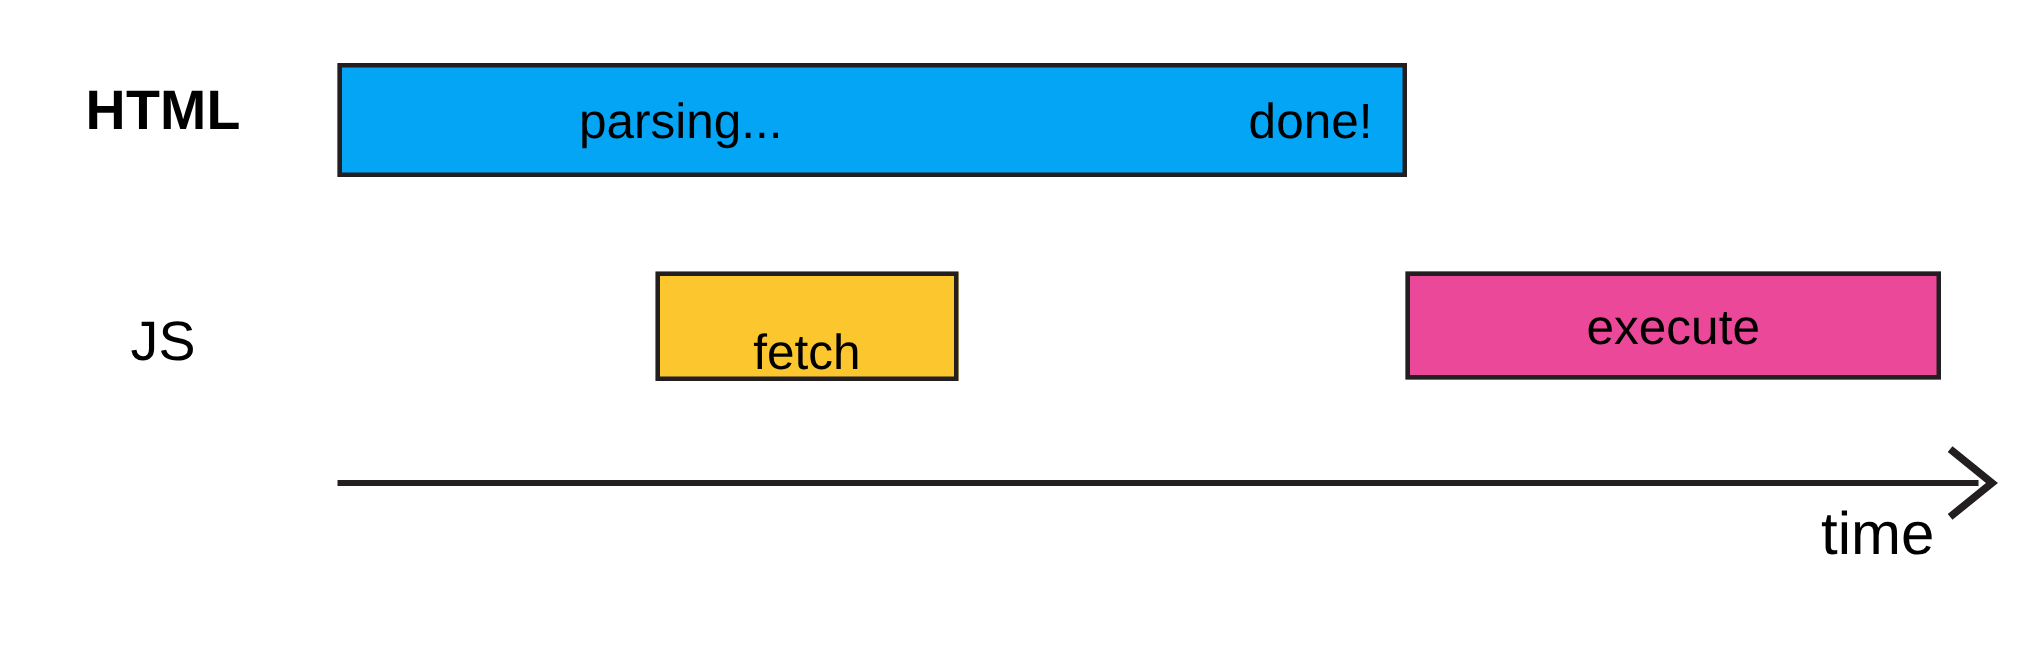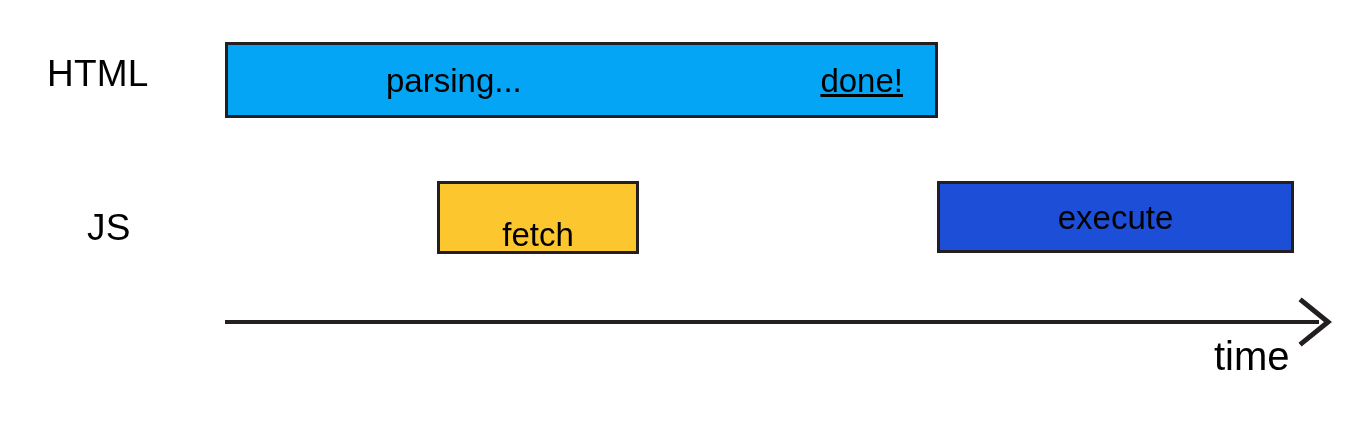--- a/index.html
+++ b/index.html
@@ -18,21 +18,21 @@
   }
 
   .row-label {
     position: absolute;
     font-size: 37px;
     line-height: 1;
     letter-spacing: 0.2px;
     color: #000000;
     white-space: nowrap;
   }
-  #label-html { left: 47px; top: 55px; }
+  #label-html { left: 57px; top: 55px; font-weight: bold; }
   #label-js   { left: 47px; top: 209px; margin-left: 40px; }
 
   .bar {
     position: absolute;
     box-sizing: border-box;
     border: 3px solid #231f20;
     display: flex;
     align-items: center;
     font-size: 33px;
     line-height: 1;
@@ -48,40 +48,39 @@
     background: #04a5f5;
     justify-content: flex-start;
     padding-left: 25px;
   }
   #bar-parsing .seg-start {
     position: absolute;
     left: 158px;
   }
   #bar-parsing .seg-end {
     position: absolute;
-    right: 32px;
-    text-decoration: underline;
+    right: 20px;
   }
 
   #bar-fetch {
     left: 437px;
     top: 181px;
     width: 202px;
     height: 73px;
     background: #fcc62e;
     justify-content: center;
     align-items: flex-end;
   }
 
   #bar-execute {
     left: 937px;
     top: 181px;
     width: 357px;
     height: 72px;
-    background: #1d4ed8;
+    background: #ec4899;
     justify-content: center;
   }
 
   #axis-wrap {
     position: absolute;
     left: 215px;
     top: 295px;
     width: 1130px;
     height: 60px;
   }

